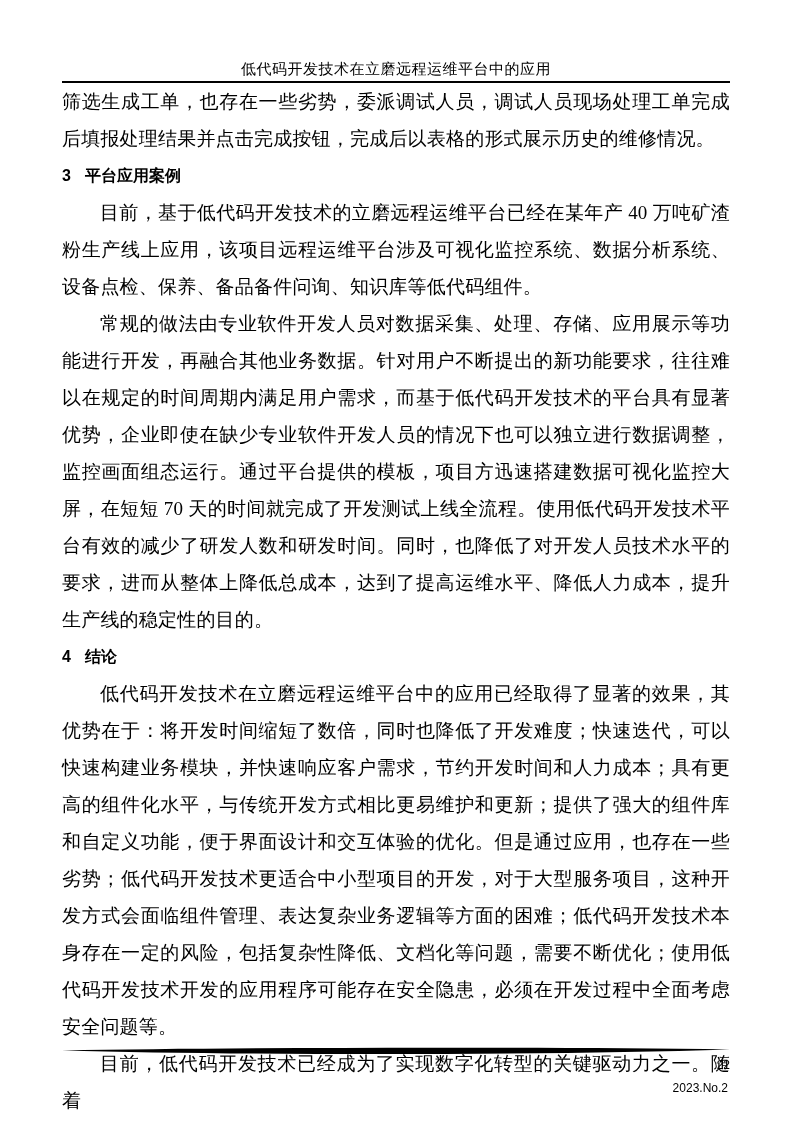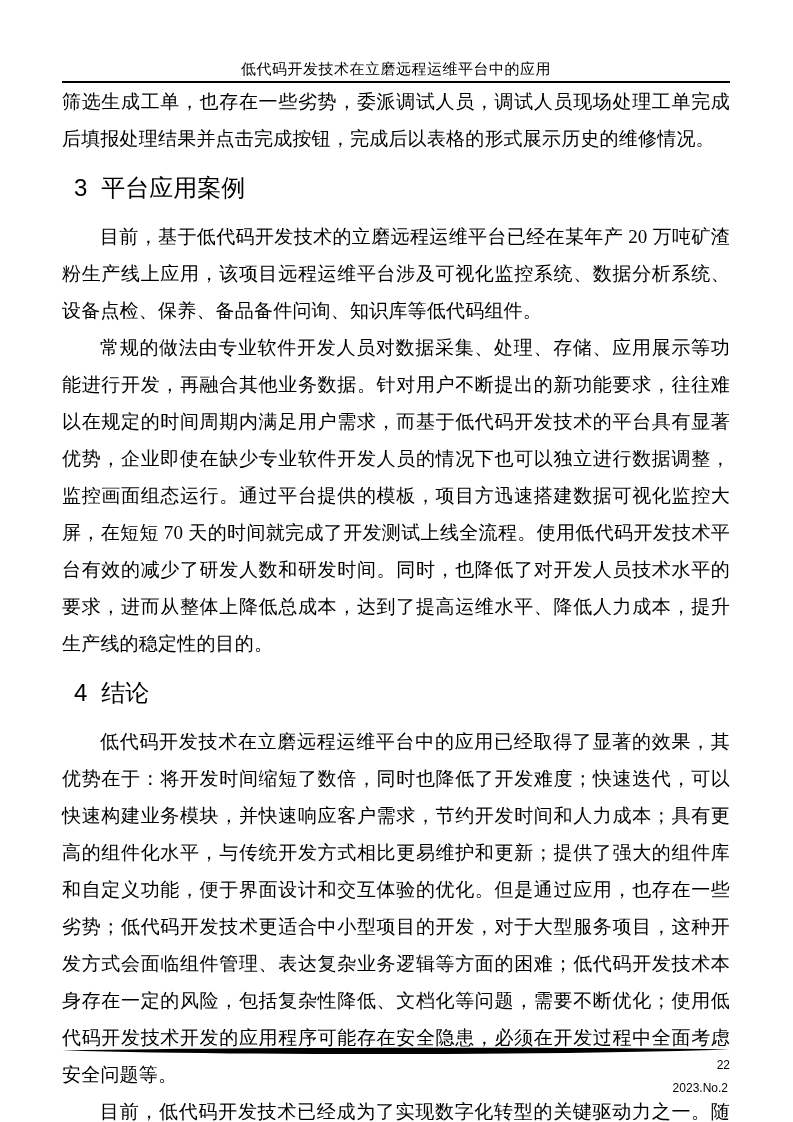--- a/index.html
+++ b/index.html
@@ -31,24 +31,24 @@
   .para{
     margin:0;
     font-size:19px;
     line-height:37px;
     text-align:justify;
     text-indent:2em;
     letter-spacing:0.2px;
   }
   .para.no-indent{text-indent:0;}
   .heading{
-    margin:12px;
-    font-size:24px;
+    margin:0;
+    font-size:16px;
     line-height:37px;
-    font-weight:normal;
+    font-weight:bold;
     font-family:"Liberation Sans","DejaVu Sans",sans-serif;
   }
   .h-num{margin-right:14px;}
   .footer{
     position:absolute;
     left:62px;top:1046px;
     width:668px;
   }
   .divider{display:block;width:668px;height:10px;}
   .footer-row{
@@ -70,21 +70,21 @@
 
     <div class="running-head">低代码开发技术在立磨远程运维平台中的应用</div>
     <div class="header-rule"></div>
 
     <p class="para no-indent">筛选生成工单，也存在一些劣势，委派调试人员，调试人员现场处理工单完成后填报处理结果并点击完成按钮，完成后以表格的形式展示历史的维修情况。</p>
 
     <h2 class="heading">
       <span class="h-num">3</span><span class="h-title">平台应用案例</span>
     </h2>
 
-    <p class="para">目前，基于低代码开发技术的立磨远程运维平台已经在某年产 20 万吨矿渣粉生产线上应用，该项目远程运维平台涉及可视化监控系统、数据分析系统、设备点检、保养、备品备件问询、知识库等低代码组件。</p>
+    <p class="para">目前，基于低代码开发技术的立磨远程运维平台已经在某年产 40 万吨矿渣粉生产线上应用，该项目远程运维平台涉及可视化监控系统、数据分析系统、设备点检、保养、备品备件问询、知识库等低代码组件。</p>
 
     <p class="para">常规的做法由专业软件开发人员对数据采集、处理、存储、应用展示等功能进行开发，再融合其他业务数据。针对用户不断提出的新功能要求，往往难以在规定的时间周期内满足用户需求，而基于低代码开发技术的平台具有显著优势，企业即使在缺少专业软件开发人员的情况下也可以独立进行数据调整，监控画面组态运行。通过平台提供的模板，项目方迅速搭建数据可视化监控大屏，在短短 70 天的时间就完成了开发测试上线全流程。使用低代码开发技术平台有效的减少了研发人数和研发时间。同时，也降低了对开发人员技术水平的要求，进而从整体上降低总成本，达到了提高运维水平、降低人力成本，提升生产线的稳定性的目的。</p>
 
     <h2 class="heading">
       <span class="h-num">4</span><span class="h-title">结论</span>
     </h2>
 
     <p class="para">低代码开发技术在立磨远程运维平台中的应用已经取得了显著的效果，其优势在于：将开发时间缩短了数倍，同时也降低了开发难度；快速迭代，可以快速构建业务模块，并快速响应客户需求，节约开发时间和人力成本；具有更高的组件化水平，与传统开发方式相比更易维护和更新；提供了强大的组件库和自定义功能，便于界面设计和交互体验的优化。但是通过应用，也存在一些劣势；低代码开发技术更适合中小型项目的开发，对于大型服务项目，这种开发方式会面临组件管理、表达复杂业务逻辑等方面的困难；低代码开发技术本身存在一定的风险，包括复杂性降低、文档化等问题，需要不断优化；使用低代码开发技术开发的应用程序可能存在安全隐患，必须在开发过程中全面考虑安全问题等。</p>
 
     <p class="para">目前，低代码开发技术已经成为了实现数字化转型的关键驱动力之一。随着</p>

